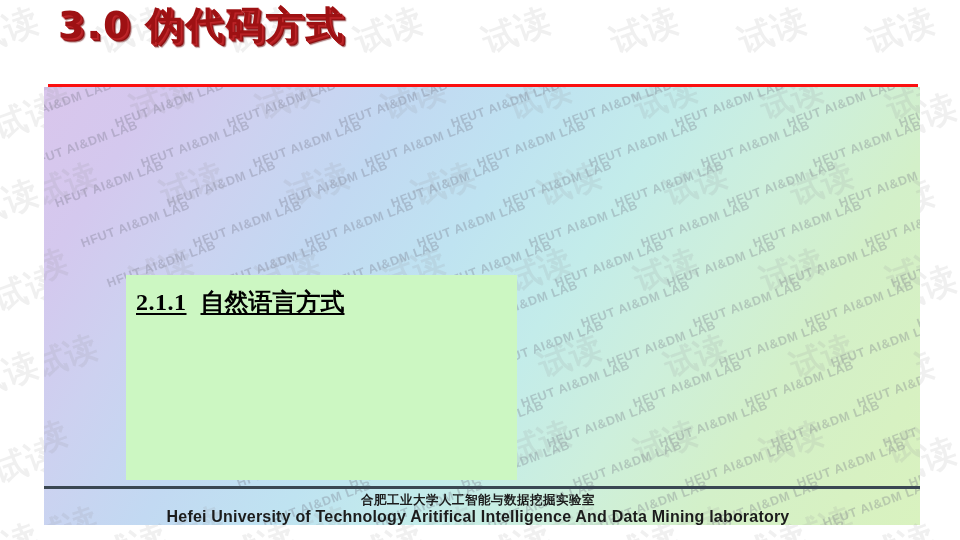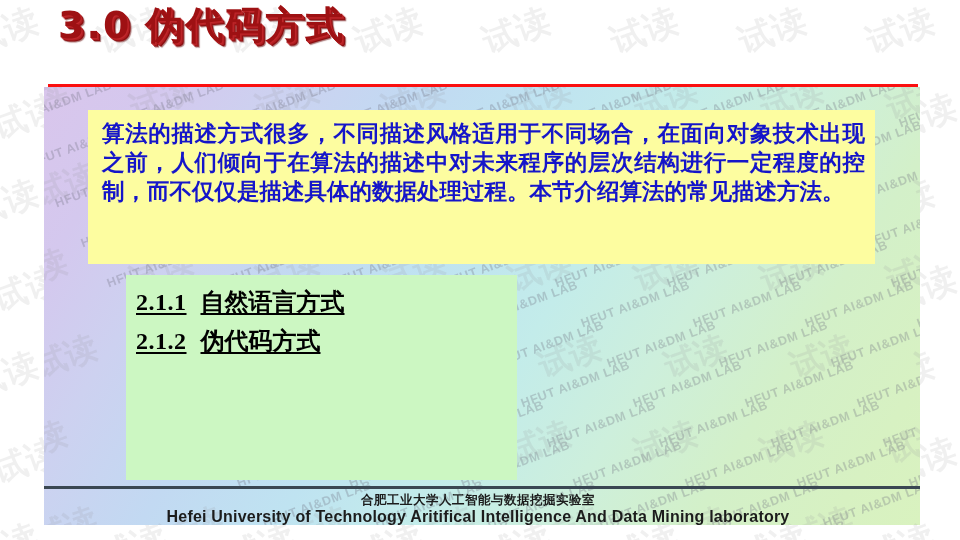--- a/index.html
+++ b/index.html
@@ -450,30 +450,24 @@
         <span style="left: 116px; top: 420px;">试读</span>
         <span style="left: 242px; top: 420px;">试读</span>
         <span style="left: 368px; top: 420px;">试读</span>
         <span style="left: 494px; top: 420px;">试读</span>
         <span style="left: 620px; top: 420px;">试读</span>
         <span style="left: 746px; top: 420px;">试读</span>
         <span style="left: 872px; top: 420px;">试读</span>
       </div>
   </div>
 
-  <div id="intro-box">
-    <div id="intro-text">算法的描述方式很多，不同描述风格适用于不同场合，在面向对象技术出现之前，人们倾向于在算法的描述中对未来程序的层次结构进行一定程度的控制，而不仅仅是描述具体的数据处理过程。本节介绍算法的常见描述方法。</div>
-  </div>
 
   <div id="toc-box">
     <div class="toc-row">
       <span class="toc-num">2.1.1</span><span class="toc-label">自然语言方式</span>
-    </div>
-    <div class="toc-row">
-      <span class="toc-num">2.1.2</span><span class="toc-label">伪代码方式</span>
     </div>
   </div>
 
   <div id="footer-rule"></div>
   <div id="footer">
     <div id="footer-cn">合肥工业大学人工智能与数据挖掘实验室</div>
     <div id="footer-en">Hefei University of Technology Aritifical Intelligence And Data Mining laboratory</div>
   </div>
 
 </div>

